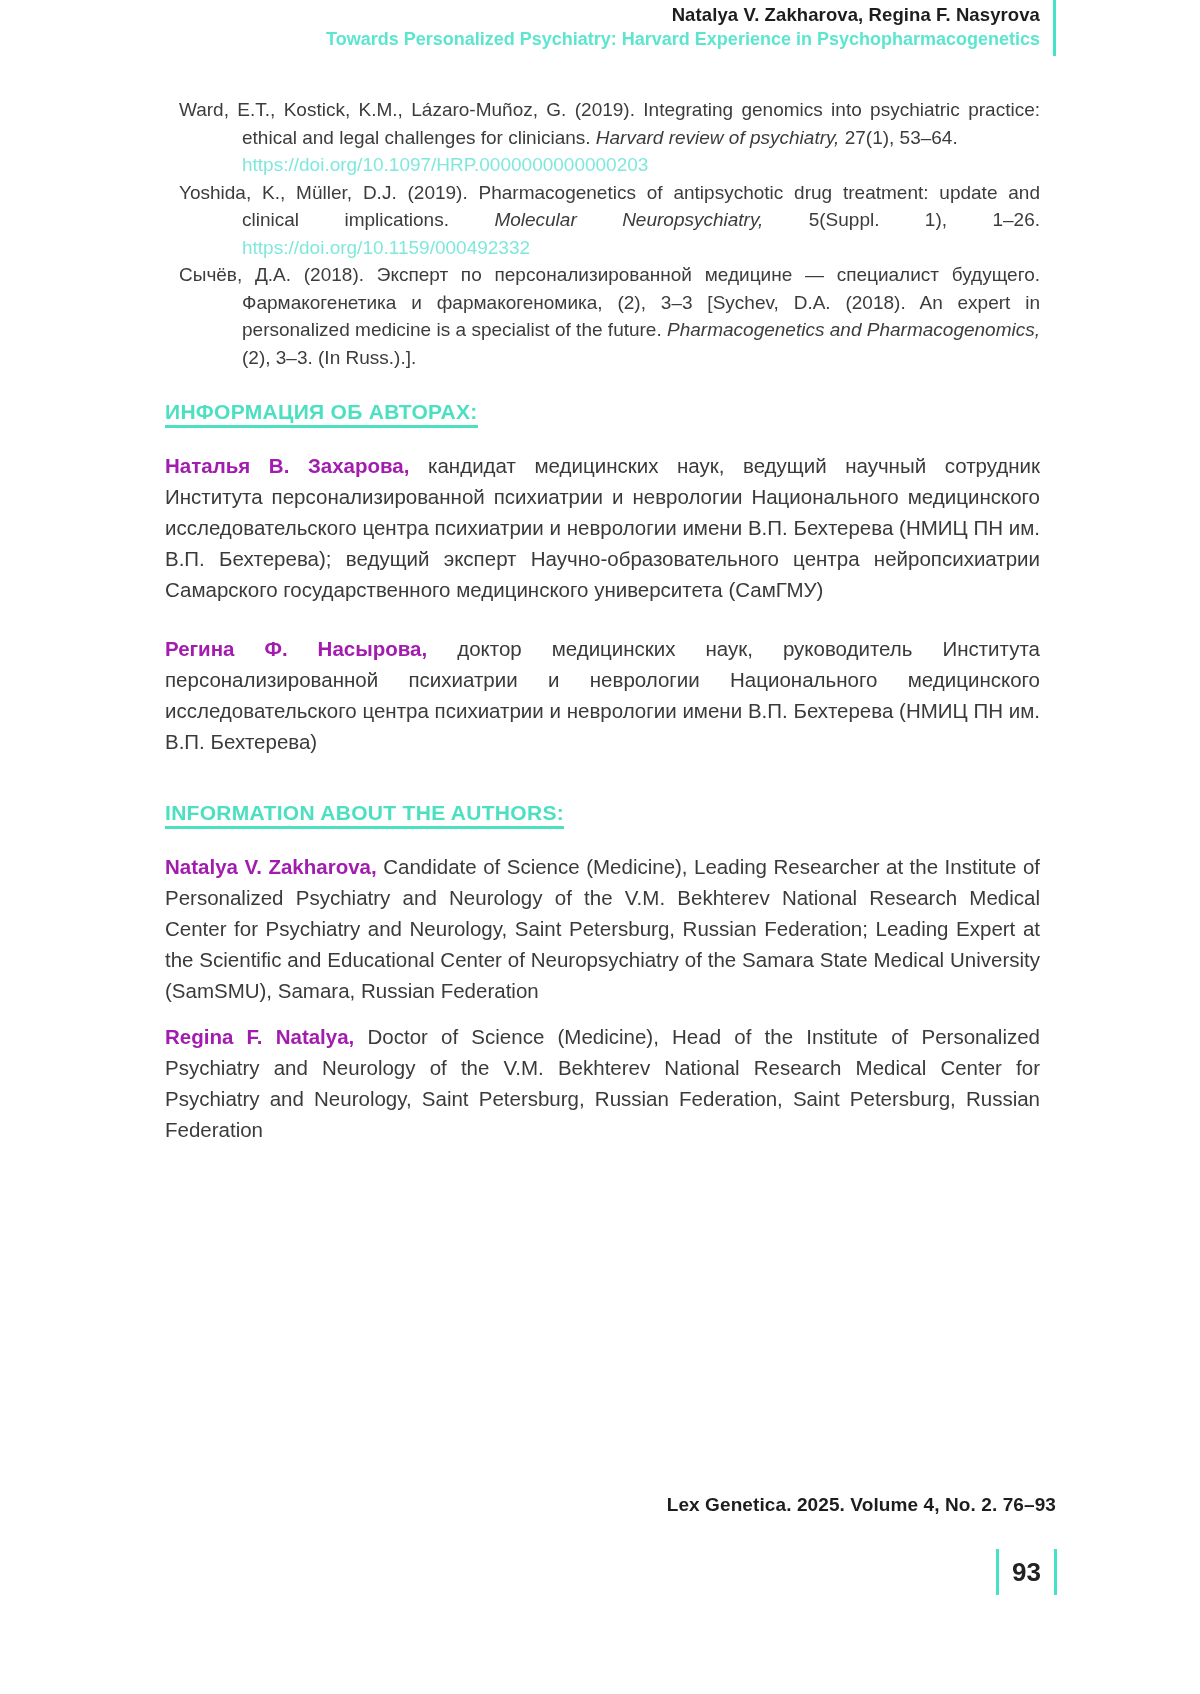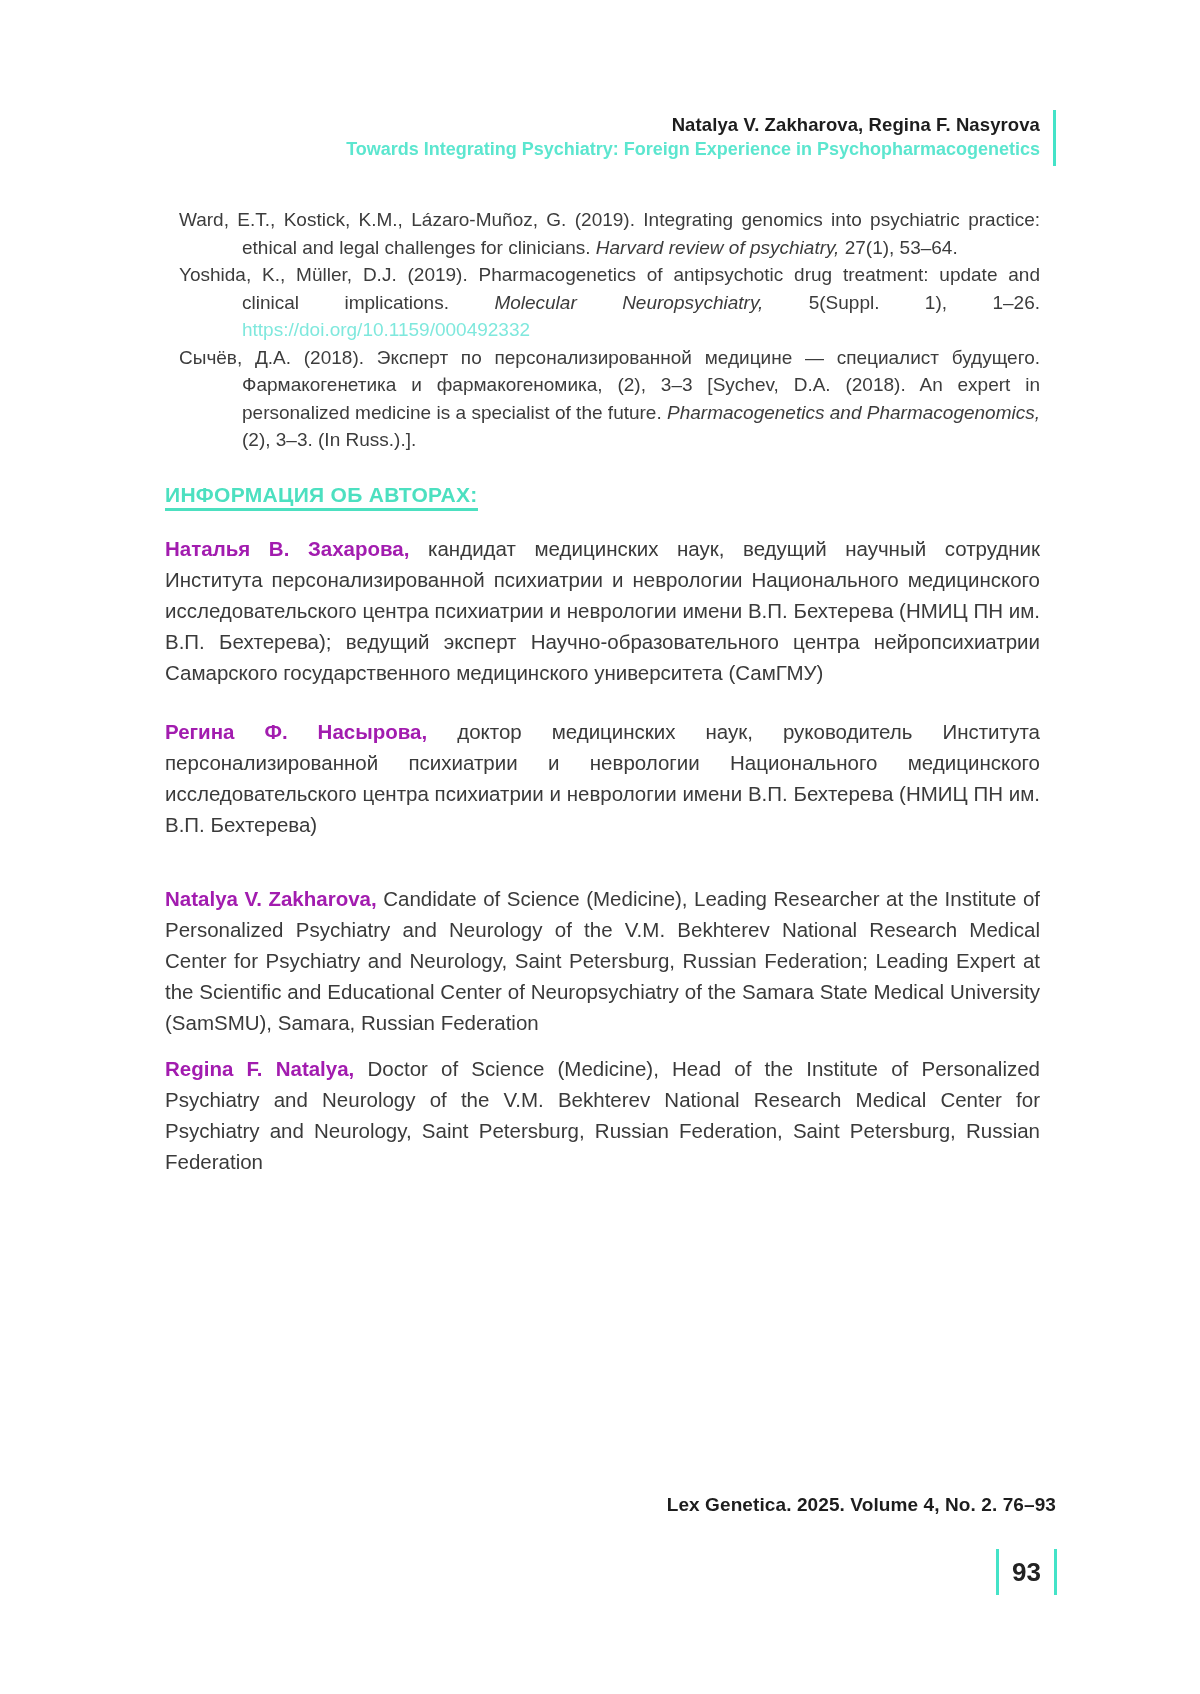--- a/index.html
+++ b/index.html
@@ -6,21 +6,21 @@
   body{
     width:1200px;height:1694px;
     background:#ffffff;
     font-family:"Liberation Sans","DejaVu Sans",sans-serif;
     position:relative;overflow:hidden;
     -webkit-font-smoothing:antialiased;
   }
   .content{position:absolute;left:165px;top:0;width:875px;}
 
   
-  .hdr{margin-top:110px;display:flex;justify-content:flex-end;}
+  .hdr{display:flex;justify-content:flex-end;}
   .hdr-inner{
     text-align:right;
     border-right:3px solid #44e3c8;
     padding:3px 13px 5px 0;
     margin-right:-16px;
   }
   .hdr-authors{font-size:18.5px;font-weight:bold;color:#1d1d1d;line-height:24px;letter-spacing:0.1px;}
   .hdr-title{font-size:18px;font-weight:bold;color:#5ce6cf;line-height:24px;}
 
   
@@ -70,40 +70,42 @@
   }
 </style>
 </head>
 <body>
 
 <div class="content">
 
   <header class="hdr">
     <div class="hdr-inner">
       <div class="hdr-authors">Natalya V. Zakharova, Regina F. Nasyrova</div>
-      <div class="hdr-title">Towards Integrating Psychiatry: Foreign Experience in Psychopharmacogenetics</div>
+      <div class="hdr-title">Towards Personalized Psychiatry: Harvard Experience in Psychopharmacogenetics</div>
     </div>
   </header>
 
   <section class="refs">
     <p class="ref"><span>Ward, E.T., Kostick, K.M., Lázaro-Muñoz, G. (2019). Integrating genomics into psychiatric practice: ethical and legal challenges for clinicians. </span><em>Harvard review of psychiatry,</em><span> 27(1), 53–64.</span>
+      <a class="link block" href="#">https://doi.org/10.1097/HRP.0000000000000203</a>
     </p>
     <p class="ref"><span>Yoshida, K., Müller, D.J. (2019). Pharmacogenetics of antipsychotic drug treatment: update and clinical implications. </span><em>Molecular Neuropsychiatry,</em><span> 5(Suppl. 1), 1–26. </span><a class="link" href="#">https://doi.org/10.1159/000492332</a>
     </p>
     <p class="ref"><span>Сычёв, Д.А. (2018). Эксперт по персонализированной медицине — специалист будущего. Фармакогенетика и фармакогеномика, (2), 3–3 [Sychev, D.A. (2018). An expert in personalized medicine is a specialist of the future. </span><em>Pharmacogenetics and Pharmacogenomics,</em><span> (2), 3–3. (In Russ.).].</span>
     </p>
   </section>
 
   <section class="sec-ru">
     <h2 class="sec-h">ИНФОРМАЦИЯ ОБ АВТОРАХ:</h2>
     <p class="author-p"><strong>Наталья В. Захарова,</strong><span> кандидат медицинских наук, ведущий научный сотрудник Института персонализированной психиатрии и неврологии Национального медицинского исследовательского центра психиатрии и неврологии имени В.П. Бехтерева (НМИЦ ПН им. В.П. Бехтерева); ведущий эксперт Научно-образовательного центра нейропсихиатрии Самарского государственного медицинского университета (СамГМУ)</span></p>
     <p class="author-p second-ru"><strong>Регина Ф. Насырова,</strong><span> доктор медицинских наук, руководитель Института персонализированной психиатрии и неврологии Национального медицинского исследовательского центра психиатрии и неврологии имени В.П. Бехтерева (НМИЦ ПН им. В.П. Бехтерева)</span></p>
   </section>
 
   <section class="sec-en">
+    <h2 class="sec-h">INFORMATION ABOUT THE AUTHORS:</h2>
     <p class="author-p"><strong>Natalya V. Zakharova,</strong><span> Candidate of Science (Medicine), Leading Researcher at the Institute of Personalized Psychiatry and Neurology of the V.M. Bekhterev National Research Medical Center for Psychiatry and Neurology, Saint Petersburg, Russian Federation; Leading Expert at the Scientific and Educational Center of Neuropsychiatry of the Samara State Medical University (SamSMU), Samara, Russian Federation</span></p>
     <p class="author-p second-en"><strong>Regina F. Natalya,</strong><span> Doctor of Science (Medicine), Head of the Institute of Personalized Psychiatry and Neurology of the V.M. Bekhterev National Research Medical Center for Psychiatry and Neurology, Saint Petersburg, Russian Federation, Saint Petersburg, Russian Federation</span></p>
   </section>
 
 </div>
 
 <div class="journal-footline">Lex Genetica. 2025. Volume 4, No. 2. 76–93</div>
 
 <div class="page-num">
   <span class="pbar"></span>

